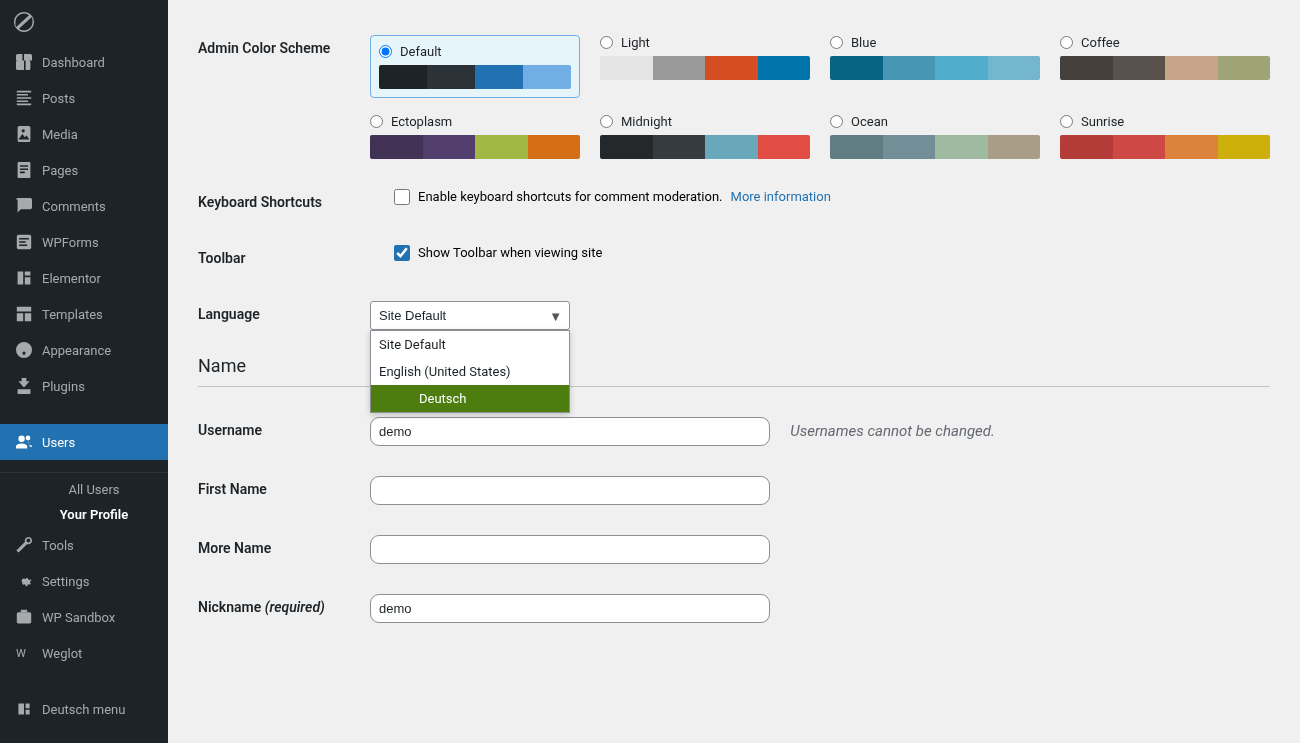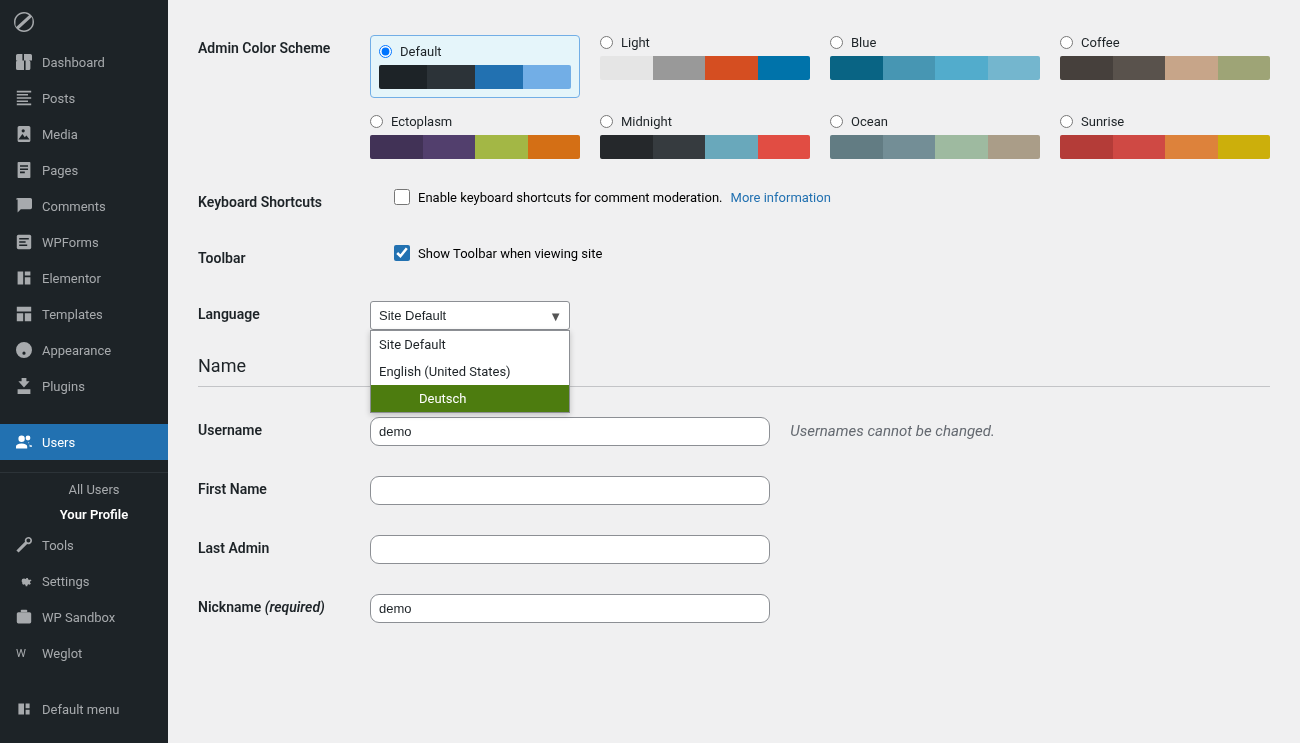--- a/index.html
+++ b/index.html
@@ -46,21 +46,21 @@
     .color-scheme-option { display: flex; flex-direction: column; gap: 6px; }
     .color-scheme-label { display: flex; align-items: center; gap: 8px; font-size: 13px; color: #1d2327; }
     .color-scheme-label input[type=radio] { margin: 0; }
     .color-swatches { display: flex; height: 24px; border-radius: 2px; overflow: hidden; }
     .swatch { flex: 1; }
 
     
     .scheme-default { background: #e5f5fa; border: 1px solid #72aee6; border-radius: 4px; padding: 8px; }
 
     
-    .checkbox-row { display: flex; align-items: center; gap: 8px; padding-left: 24px; }
+    .checkbox-row { display: flex; gap: 8px; padding-left: 24px; }
     .checkbox-row input[type=checkbox] { width: 16px; height: 16px; }
     .more-info { color: #2271b1; text-decoration: none; }
 
     
     .checked-box { accent-color: #2271b1; }
 
     
     .language-select-wrapper { position: relative; display: inline-block; }
     .language-select {
       width: 200px; padding: 6px 28px 6px 8px; border: 1px solid #8c8f94; border-radius: 3px;
@@ -235,21 +235,21 @@
     </span>
     <span>Weglot</span>
   </div>
 
   <div class="sidebar-item" style="margin-top: 20px;">
     <span class="icon">
       <svg width="16" height="16" viewBox="0 0 20 20" fill="currentColor">
           <path d="M3 3h7v14H3zM12 3h5v6h-5zM12 11h5v6h-5z"></path>
         </svg>
     </span>
-    <span>Default menu</span>
+    <span>Deutsch menu</span>
   </div>
 </div>
 
 <div id="main">
   <table class="form-table">
     <tbody>
 
       <tr>
         <td>Admin Color Scheme</td>
         <td>
@@ -419,21 +419,21 @@
       </tr>
 
       <tr>
         <td>First Name</td>
         <td>
           <input type="text" class="text-input" value="" style="">
         </td>
       </tr>
 
       <tr>
-        <td>Last Admin</td>
+        <td>More Name</td>
         <td>
           <input type="text" class="text-input" value="" style="">
         </td>
       </tr>
 
       <tr>
         <td>
           Nickname <em>(required)</em>
         </td>
         <td>

